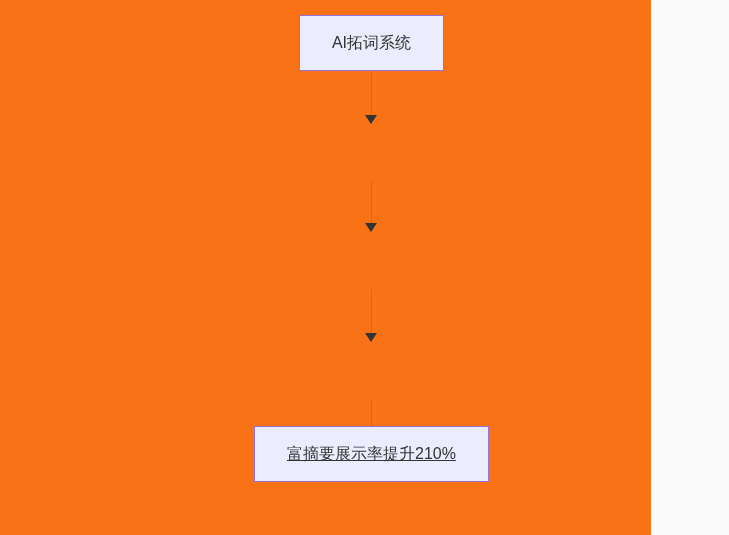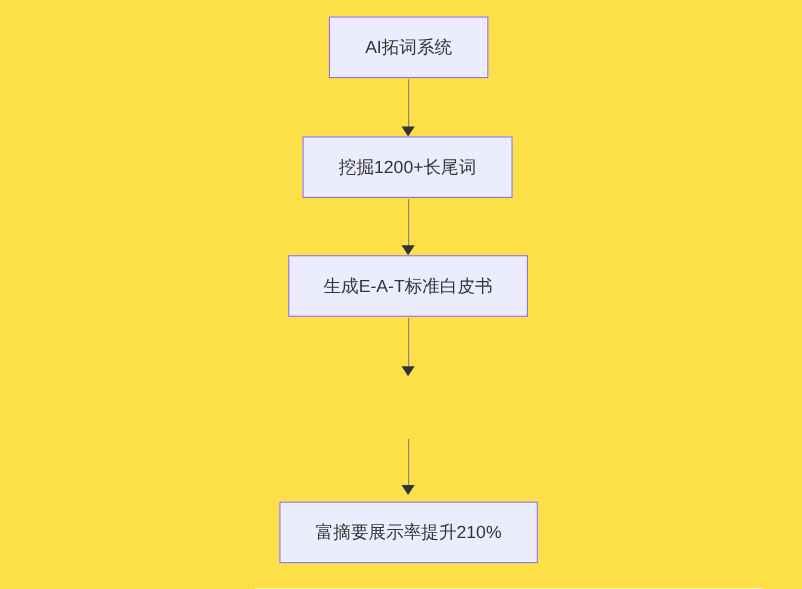--- a/index.html
+++ b/index.html
@@ -3,43 +3,43 @@
 <meta charset="utf-8">
 <style>
   html, body {
     margin: 0;
     padding: 0;
     background: #fafafa;
     font-family: "Liberation Sans", "DejaVu Sans", sans-serif;
   }
   .canvas {
     position: relative;
-    width: 729px;
+    width: 651px;
     height: 535px;
-    background: #fde047;
+    background: #f97316;
     overflow: hidden;
   }
   .node {
     position: absolute;
     box-sizing: border-box;
     height: 56px;
     background: #ECECFF;
     border: 1px solid #9370DB;
     display: flex;
     align-items: center;
     justify-content: center;
     font-size: 16px;
     color: #333333;
     white-space: nowrap;
   }
   .n1 { left: 299px; top: 15px;  width: 145px; }
   .n2 { left: 275px; top: 124px; width: 191px; }
   .n3 { left: 262px; top: 232px; width: 218px; }
   .n4 { left: 264px; top: 342px; width: 215px; }
-  .n5 { left: 254px; top: 456px; width: 235px; }
+  .n5 { left: 254px; top: 426px; width: 235px; text-decoration: underline; }
 
   .arrow {
     position: absolute;
     left: 365px;
     width: 13px;
   }
   .a1 { top: 72px;  height: 52px; }
   .a2 { top: 181px; height: 51px; }
   .a3 { top: 289px; height: 53px; }
   .a4 { top: 399px; height: 51px; }
@@ -70,32 +70,26 @@
 
   <div class="node n1">
     <span>AI拓词系统</span>
   </div>
 
   <div class="arrow a1">
     <div class="line"></div>
     <div class="head"></div>
   </div>
 
-  <div class="node n2">
-    <span>挖掘1200+长尾词</span>
-  </div>
 
   <div class="arrow a2">
     <div class="line"></div>
     <div class="head"></div>
   </div>
 
-  <div class="node n3">
-    <span>生成E-A-T标准白皮书</span>
-  </div>
 
   <div class="arrow a3">
     <div class="line"></div>
     <div class="head"></div>
   </div>
 
 
   <div class="arrow a4">
     <div class="line"></div>
     <div class="head"></div>

